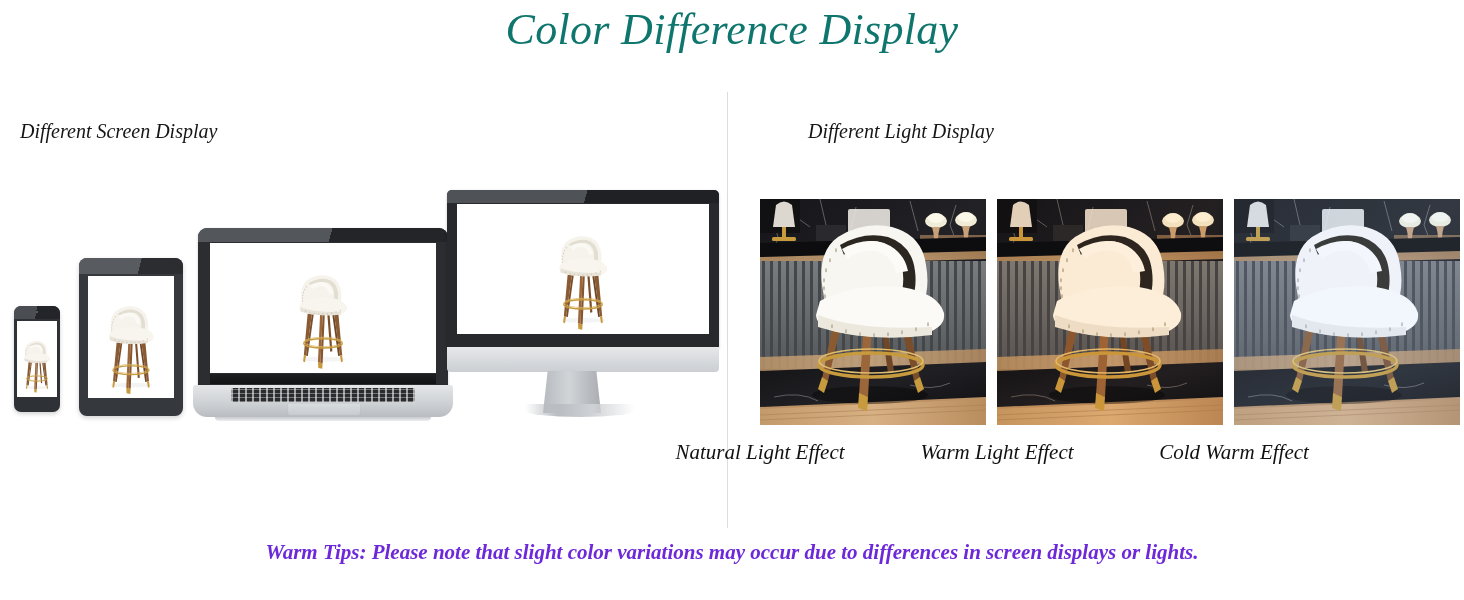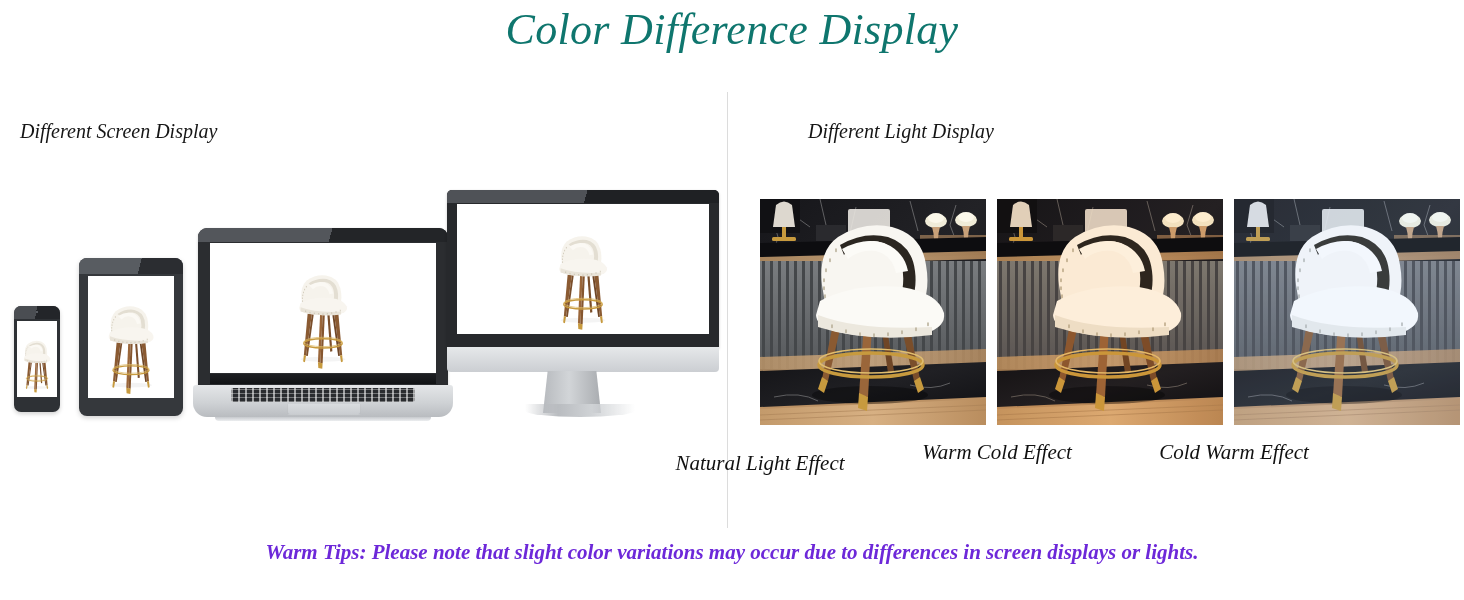--- a/index.html
+++ b/index.html
@@ -157,21 +157,21 @@
   .photo.p1{left:0;}
   .photo.p2{left:237px;}
   .photo.p3{left:474px;}
   .photo .scene{position:absolute;inset:0;}
 
   .caption{
     position:absolute;top:440px;width:226px;text-align:center;
     font-style:italic;font-size:21px;color:#111111;
     font-family:"Liberation Serif", serif;white-space:nowrap;
   }
-  .cap1{left:647px;margin-top:11px;}
+  .cap1{left:647px;}
   .cap2{left:884px;}
   .cap3{left:1121px;}
 
   .tint-warm{position:absolute;inset:0;background:rgba(255,176,80,.16);mix-blend-mode:multiply;}
   .tint-cold2{position:absolute;inset:0;background:rgba(190,215,255,.12);}
 </style>
 </head>
 <body>
 
 <div class="page">
@@ -794,18 +794,18 @@
               <path d="M168 124 l0 2.4"></path>
           </g>
         </g>
       </svg>
       <div class="tint-cold2"></div>
     </div>
 
   </div>
 
   <div class="caption cap1">Natural Light Effect</div>
-  <div class="caption cap2">Warm Cold Effect</div>
+  <div class="caption cap2">Warm Light Effect</div>
   <div class="caption cap3">Cold Warm Effect</div>
 
   <div class="warm-tips">Warm Tips: Please note that slight color variations may occur due to differences in screen displays or lights.</div>
 
 </div>
 
 </body></html>

